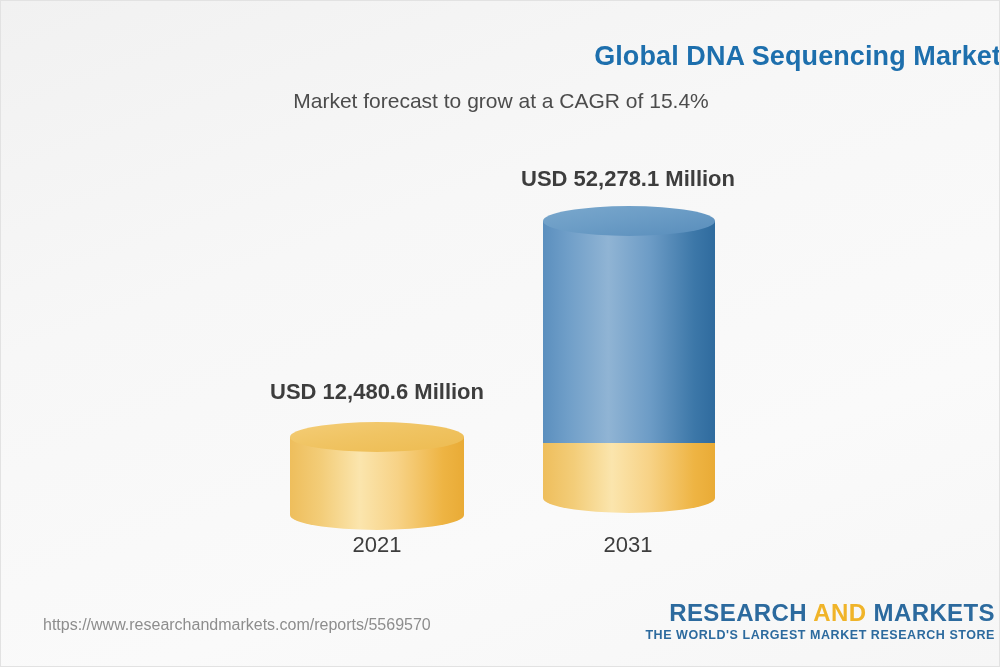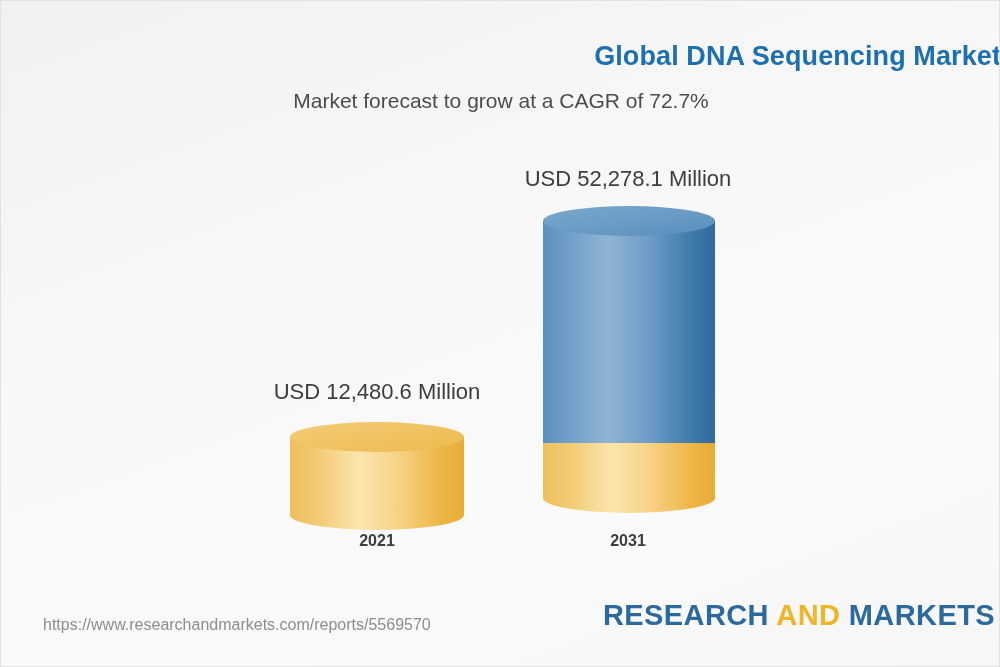--- a/index.html
+++ b/index.html
@@ -44,42 +44,42 @@
     text-align: center;
     font-size: 21px;
     font-weight: normal;
     color: #4c4c4c;
   }
 
   
   .value-label {
     position: absolute;
     font-size: 22px;
-    font-weight: normal;
+    font-weight: bold;
     color: #3d3d3d;
     white-space: nowrap;
     text-align: center;
   }
   #value-2031 {
     top: 165px;
     left: 427px;
     width: 400px;
   }
   #value-2021 {
     top: 378px;
     left: 176px;
     width: 400px;
     text-align: center;
   }
 
   
   .year-label {
     position: absolute;
-    font-size: 16px;
-    font-weight: bold;
+    font-size: 22px;
+    font-weight: normal;
     color: #3d3d3d;
     text-align: center;
     white-space: nowrap;
   }
   #year-2021 { top: 531px; left: 176px; width: 400px; }
   #year-2031 { top: 531px; left: 427px; width: 400px; }
 
   
   #plot-area {
     position: absolute;
@@ -221,21 +221,21 @@
     white-space: nowrap;
     margin-left: 12px;
   }
   #logo {
     position: absolute;
     right: 6px;
     top: 6px;
     text-align: right;
   }
   #logo-wordmark {
-    font-size: 29px;
+    font-size: 24px;
     font-weight: bold;
     color: #2c6a9e;
     letter-spacing: 0.4px;
     white-space: nowrap;
     line-height: 1.05;
   }
   #logo-and { color: #f0b429; }
   #logo-tagline {
     font-size: 12.5px;
     font-weight: bold;
@@ -244,21 +244,21 @@
     white-space: nowrap;
     margin-top: 3px;
   }
 </style>
 </head>
 <body>
 
 <div id="page">
 
   <div class="chart-title">Global DNA Sequencing Market</div>
-  <div class="chart-subtitle">Market forecast to grow at a CAGR of 72.7%</div>
+  <div class="chart-subtitle">Market forecast to grow at a CAGR of 15.4%</div>
 
   <div id="plot-area">
 
     <div class="value-label" id="value-2031">USD 52,278.1 Million</div>
     <div class="value-label" id="value-2021">USD 12,480.6 Million</div>
 
     <div class="cylinder" id="cyl-2031">
       <div class="shadow"></div>
       <div class="body-blue"></div>
       <div class="blue-bottom-arc"></div>
@@ -276,16 +276,17 @@
 
     <div class="year-label" id="year-2021">2021</div>
     <div class="year-label" id="year-2031">2031</div>
 
   </div>
 
   <div id="footer">
     <div id="footer-url">https://www.researchandmarkets.com/reports/5569570</div>
     <div id="logo">
       <div id="logo-wordmark"><span>RESEARCH </span><span id="logo-and">AND</span><span> MARKETS</span></div>
+      <div id="logo-tagline">THE WORLD'S LARGEST MARKET RESEARCH STORE</div>
     </div>
   </div>
 
 </div>
 
 </body></html>

